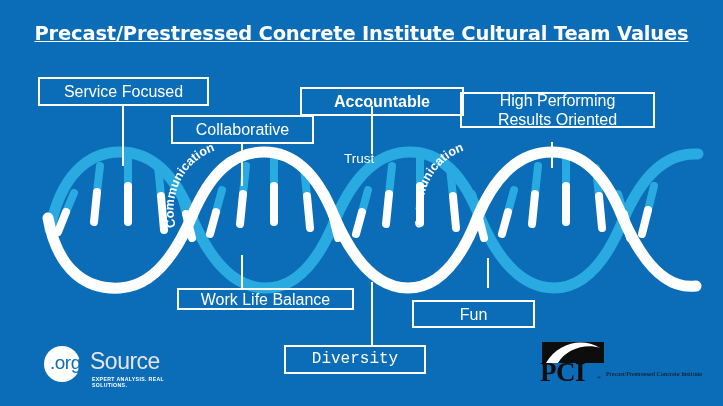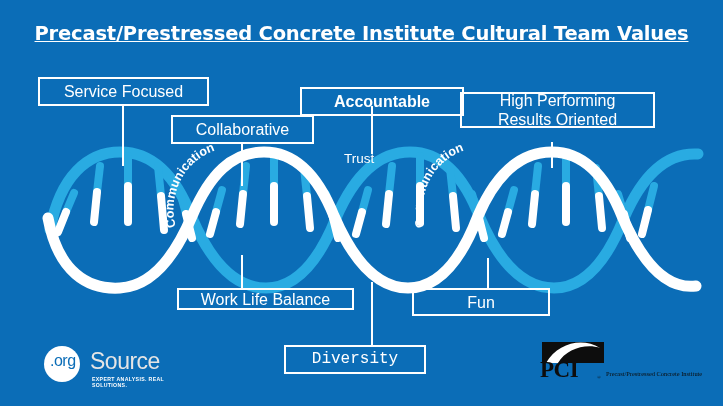--- a/index.html
+++ b/index.html
@@ -58,21 +58,21 @@
     padding: 8px 8px;
     white-space: pre-line;
   }
 
   
   .c-service      { left: 38px;  top: 77px;  width: 171px; height: 29px; }
   .c-collab       { left: 171px; top: 115px; width: 143px; height: 29px; text-align: center; }
   .c-account      { left: 300px; top: 87px;  width: 164px; height: 29px; font-weight: bold; }
   .c-high         { left: 460px; top: 92px;  width: 195px; height: 36px; }
   .c-worklife     { left: 136px; top: 288px; width: 177px; height: 22px; margin-left: 41px; }
-  .c-fun          { left: 412px; top: 288px; width: 138px; height: 28px; }
+  .c-fun          { left: 412px; top: 300px; width: 123px; height: 28px; }
   .c-diversity    { left: 284px; top: 345px; width: 142px; height: 29px; font-family: Liberation Mono, monospace; }
 
   
   .leader {
     position: absolute;
     background: #ffffff;
   }
 
   
   .org-logo {
@@ -90,21 +90,21 @@
     height: 36px;
     border-radius: 50%;
     background: #ffffff;
   }
   .org-word1 {
     position: absolute;
     left: 6px;
     top: 8px;
     color: #0b6db7;
     font-family: "Liberation Sans", sans-serif;
-    font-size: 16px;
+    font-size: 19px;
     font-weight: normal;
     letter-spacing: -0.5px;
   }
   .org-word2 {
     position: absolute;
     left: 46px;
     top: 4px;
     color: #e5e5e5;
     font-family: "Liberation Sans", sans-serif;
     font-size: 23px;
@@ -137,21 +137,21 @@
     width: 62px;
     height: 24px;
   }
   .pci-letters {
     position: absolute;
     left: 0px;
     top: 18px;
     color: #0d0d0d;
     font-family: "Liberation Serif", serif;
     font-weight: bold;
-    font-size: 23px;
+    font-size: 27px;
     letter-spacing: -0.5px;
   }
   .pci-reg {
     position: absolute;
     left: 57px;
     top: 36px;
     color: #0d0d0d;
     font-family: "Liberation Serif", serif;
     font-size: 5px;
   }

